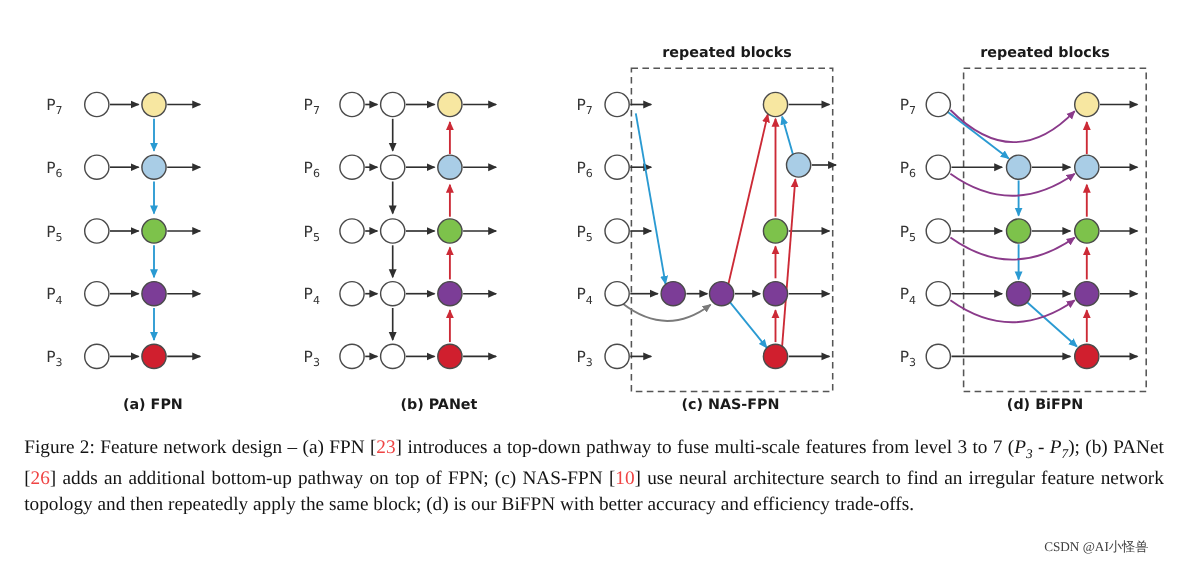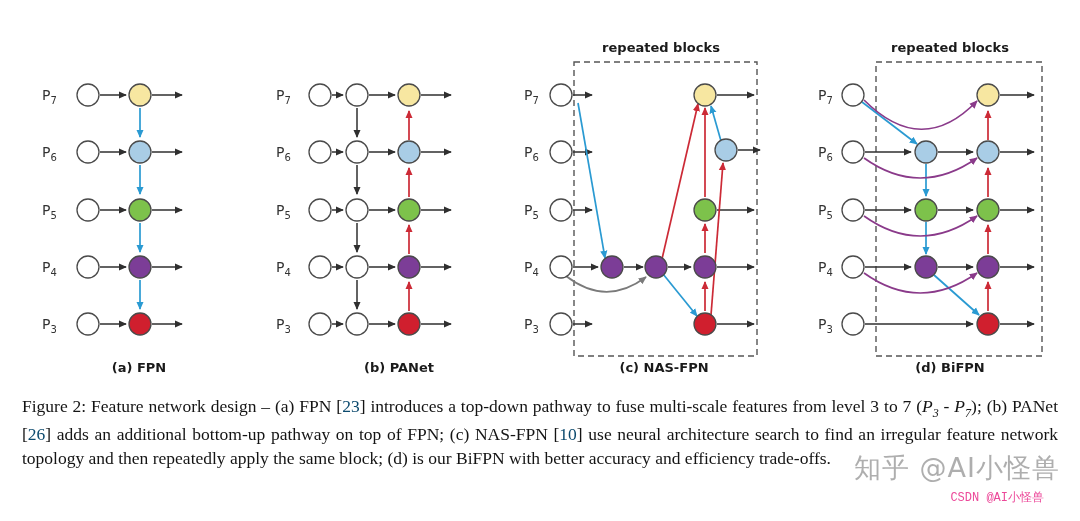--- a/index.html
+++ b/index.html
@@ -10,25 +10,25 @@
   #fig-svg text { font-family:"DejaVu Sans", sans-serif; }
   .row-label   { font-size:14px; fill:#333333; }
   .row-label tspan { font-size:10px; }
   .panel-label { font-size:13px; font-weight:bold; fill:#1a1a1a; }
   .box-label   { font-size:13px; font-weight:bold; fill:#1a1a1a; }
   .caption { position:absolute; left:22px; top:394px; width:1036px;
              font-size:17.5px; line-height:1.42; color:#141414; text-align:justify; }
   .caption .b { font-weight:normal; }
   .caption .i { font-style:italic; }
   .caption .sub { vertical-align:sub; font-size:12px; }
-  .caption .cite { color:#0c4a6e;font-family:Liberation Serif, serif; }
+  .caption .cite { color:#ef4444;font-family:Liberation Serif, serif; }
   .wm-zhihu { position:absolute; top:450px; right:20px; font-size:27px;
               color:rgba(120,120,120,0.60); font-family:"DejaVu Sans", sans-serif; letter-spacing:1px; }
   .wm-csdn  { position:absolute; top:489px; right:36px; font-size:12px;
-              color:#ec4899; font-family:Liberation Mono, monospace; }
+              color:#404040; font-family:Liberation Serif, serif; }
 </style>
 </head>
 <body>
 
 <div class="page">
   <svg id="fig-svg" width="1080" height="390" viewBox="0 0 1080 390">
       <defs>
         <marker id="arr-black" viewBox="0 0 10 8" refX="8" refY="4" markerWidth="9" markerHeight="8" markerUnits="userSpaceOnUse" orient="auto">
           <path d="M0,0 L9,4 L0,8 z" fill="#2f2f2f"></path>
         </marker>
@@ -208,15 +208,14 @@
       <circle cx="926" cy="152" r="11" fill="#a9cde6" stroke="#4a4a4a" stroke-width="1.3"></circle>
       <circle cx="926" cy="210" r="11" fill="#7dc24b" stroke="#4a4a4a" stroke-width="1.3"></circle>
       <circle cx="926" cy="267" r="11" fill="#7c3d97" stroke="#4a4a4a" stroke-width="1.3"></circle>
       <circle cx="988" cy="95" r="11" fill="#f7e7a1" stroke="#4a4a4a" stroke-width="1.3"></circle>
       <circle cx="988" cy="152" r="11" fill="#a9cde6" stroke="#4a4a4a" stroke-width="1.3"></circle>
       <circle cx="988" cy="210" r="11" fill="#7dc24b" stroke="#4a4a4a" stroke-width="1.3"></circle>
       <circle cx="988" cy="267" r="11" fill="#7c3d97" stroke="#4a4a4a" stroke-width="1.3"></circle>
       <circle cx="988" cy="324" r="11" fill="#d01f2e" stroke="#4a4a4a" stroke-width="1.3"></circle>
     </svg>
   <div class="caption" id="caption"><span>Figure 2: </span><span class="b">Feature network design – </span><span>(a) FPN [</span><span class="cite">23</span><span>] introduces a top-down pathway to fuse multi-scale features from level 3 to 7 (</span><span class="i">P</span><span class="i sub">3</span><span> - </span><span class="i">P</span><span class="i sub">7</span><span>); (b) PANet [</span><span class="cite">26</span><span>] adds an additional bottom-up pathway on top of FPN; (c) NAS-FPN [</span><span class="cite">10</span><span>] use neural architecture search to find an irregular feature network topology and then repeatedly apply the same block; (d) is our BiFPN with better accuracy and efficiency trade-offs.</span></div>
-  <div class="wm-zhihu">知乎 @AI小怪兽</div>
   <div class="wm-csdn">CSDN @AI小怪兽</div>
 </div>
 
 </body></html>

